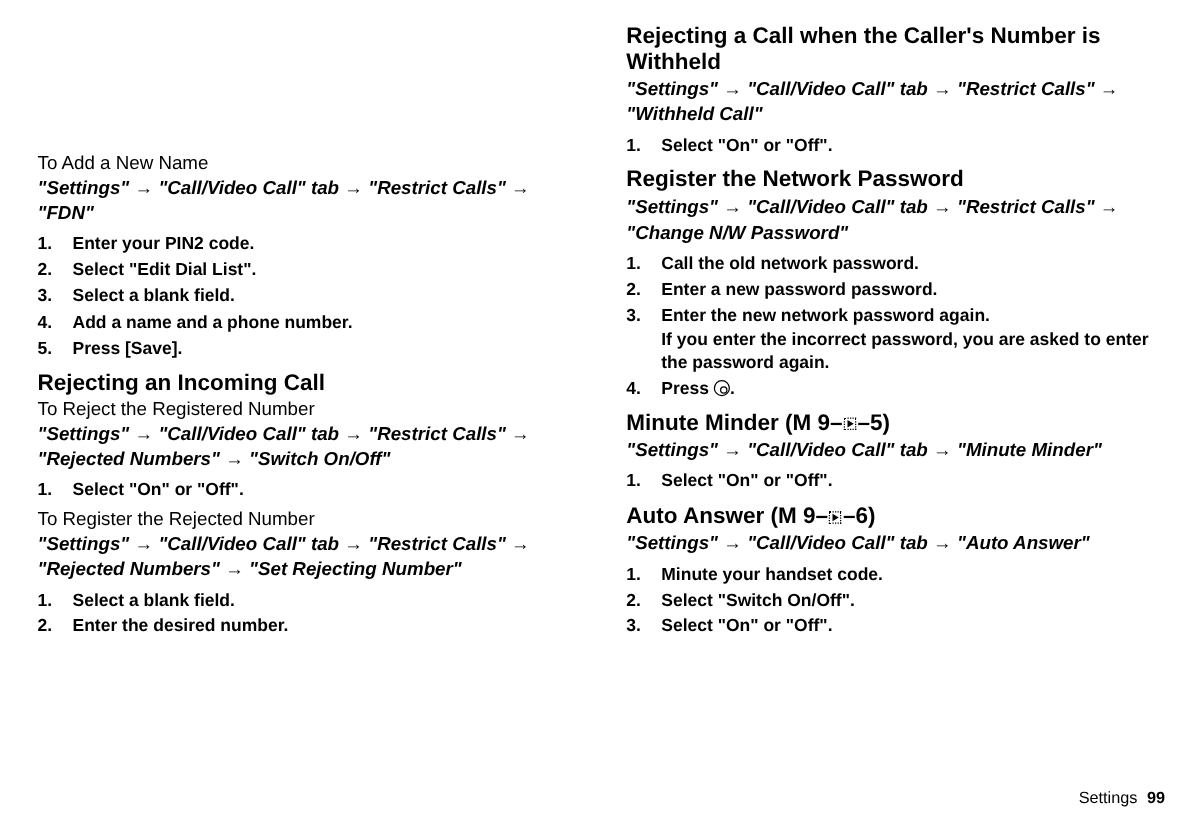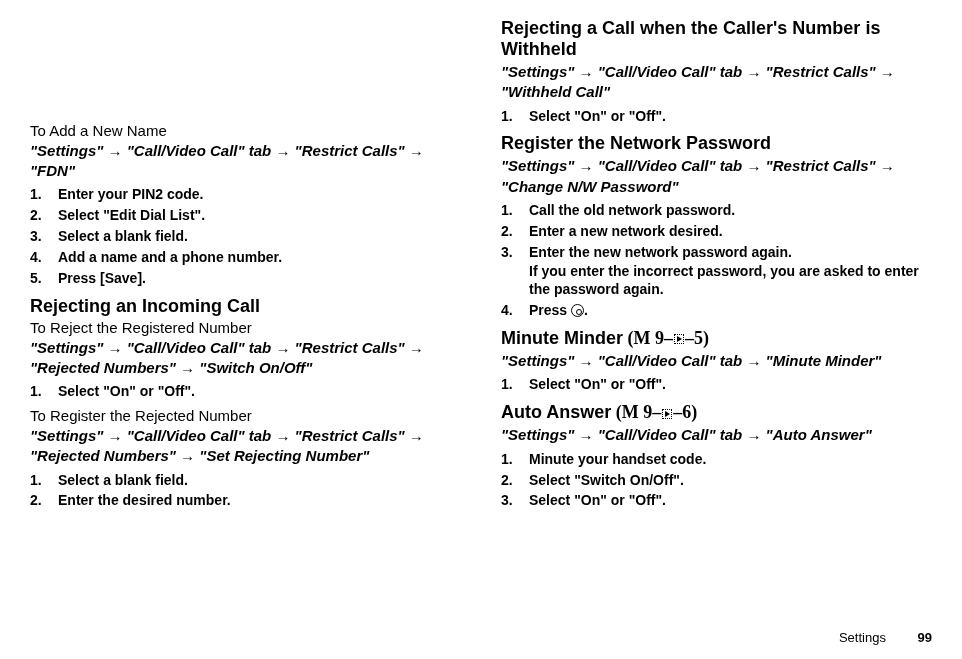--- a/index.html
+++ b/index.html
@@ -24,21 +24,21 @@
       margin-top: 2px;
       margin-bottom: 2px;
     }
     .secthead {
       font-weight: bold;
       font-size: 18px;
       margin-top: 8px;
       margin-bottom: 2px;
       font-stretch: condensed;
     }
-    .secthead .menu { font-weight: bold; font-family: Liberation Serif, serif; }
+    .secthead .menu { font-weight: bold; }
     .path {
       font-style: italic;
       font-weight: bold;
       font-size: 15px;
       margin: 2px 0 4px 0;
       line-height: 1.35;
     }
     ol { list-style: none; counter-reset: step; padding-left: 0; margin: 2px 0 6px 0; }
     ol > li { counter-increment: step; padding-left: 28px; position: relative; margin: 2px 0; line-height: 1.35; font-weight: bold; }
     ol > li::before {
@@ -79,21 +79,21 @@
       width: 4px; height: 4px;
       border: 1px solid #000;
       border-radius: 50%;
     }
     .footer {
       position: absolute;
       bottom: 14px;
       right: 30px;
       font-size: 13px;
     }
-    .footer .pg { font-weight: bold; margin-left: 28px; }
+    .footer .pg { font-weight: bold; margin-left: 4px; }
   </style>
 </head>
 <body>
 
 <div class="cols">
   <div class="col">
 
     <div class="subhead">To Add a New Name</div>
     <div class="path">"Settings" → "Call/Video Call" tab → "Restrict Calls" → "FDN"</div>
     <ol>
@@ -126,21 +126,21 @@
     <div class="secthead">Rejecting a Call when the Caller's Number is Withheld</div>
     <div class="path">"Settings" → "Call/Video Call" tab → "Restrict Calls" → "Withheld Call"</div>
     <ol>
       <li>Select "On" or "Off".</li>
     </ol>
 
     <div class="secthead">Register the Network Password</div>
     <div class="path">"Settings" → "Call/Video Call" tab → "Restrict Calls" → "Change N/W Password"</div>
     <ol>
       <li>Call the old network password.</li>
-      <li>Enter a new network desired.</li>
+      <li>Enter a new password password.</li>
       <li>
         <span>Enter the new network password again.</span>
         <span class="note">If you enter the incorrect password, you are asked to enter the password again.</span>
       </li>
       <li>
         <span>Press </span><span class="circ"></span><span>.</span>
       </li>
     </ol>
 
     <div class="secthead">

